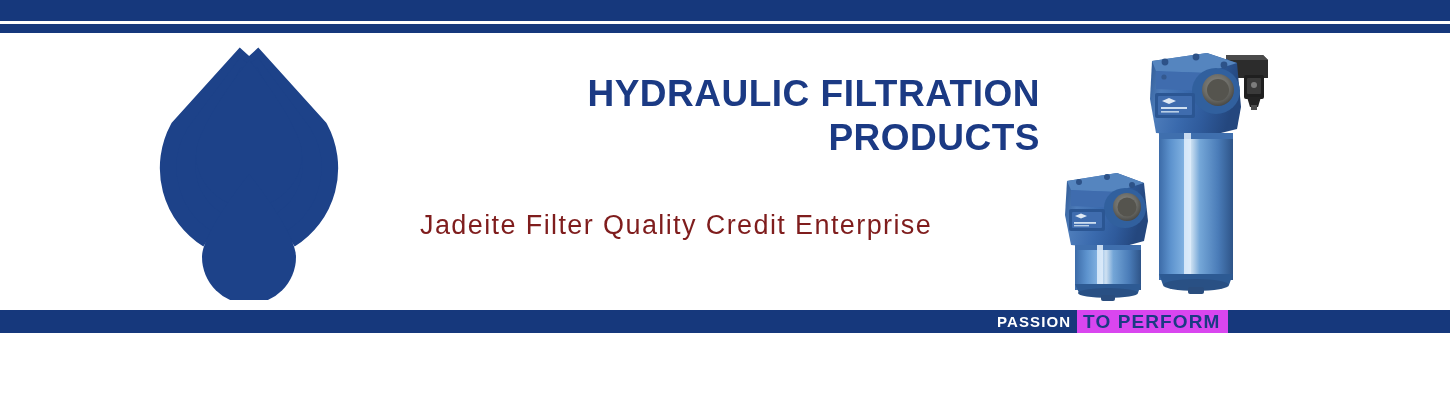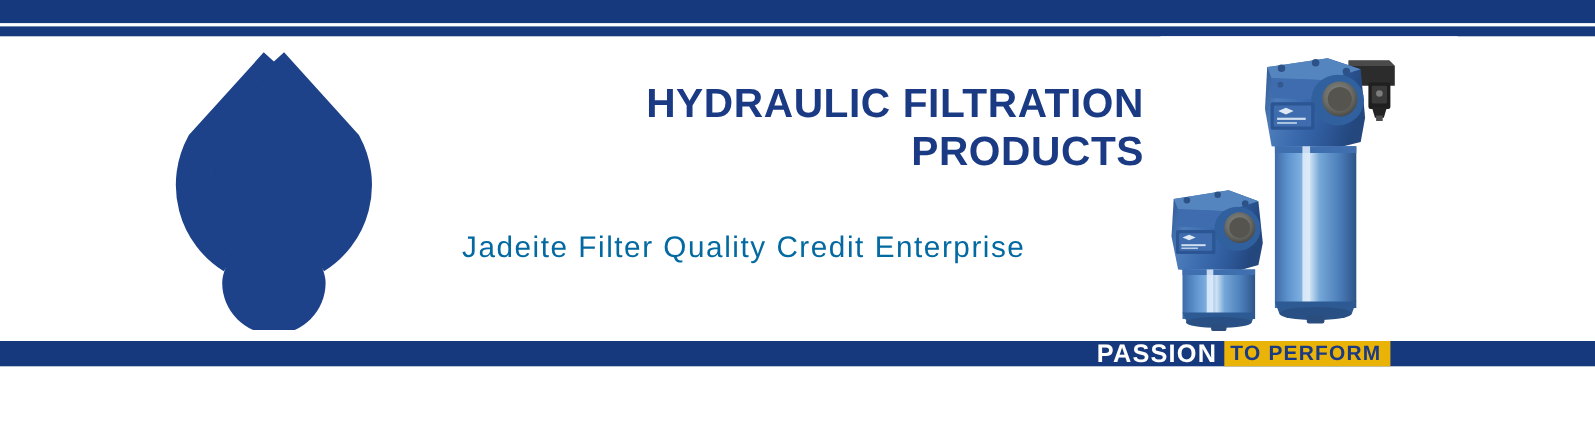--- a/index.html
+++ b/index.html
@@ -58,21 +58,21 @@
     line-height: 44px;
     letter-spacing: 0.5px;
     margin: 0;
     white-space: pre-line;
     text-align: right;
   }
   .subheadline {
     position: absolute;
     left: 420px;
     top: 208px;
-    color: #0369a1;
+    color: #7f1d1d;
     font-family: "Liberation Sans", sans-serif;
     font-weight: normal;
     font-size: 27px;
     line-height: 34px;
     letter-spacing: 1.4px;
     margin: 0;
     white-space: nowrap;
   }
 
   
@@ -102,28 +102,28 @@
     height: 23px;
     display: flex;
     align-items: stretch;
     z-index: 3;
   }
   .tagline-word-a {
     color: #ffffff;
     background: transparent;
     font-family: "Liberation Sans", sans-serif;
     font-weight: bold;
-    font-size: 23px;
+    font-size: 15px;
     letter-spacing: 1.1px;
     line-height: 23px;
     padding: 0 6px 0 4px;
   }
   .tagline-word-b {
     color: #1b3a84;
-    background: #eab308;
+    background: #d946ef;
     font-family: "Liberation Sans", sans-serif;
     font-weight: bold;
     font-size: 19px;
     letter-spacing: 1.1px;
     line-height: 23px;
     padding: 0 8px 0 6px;
   }
 
   
   .mpfiltri {

